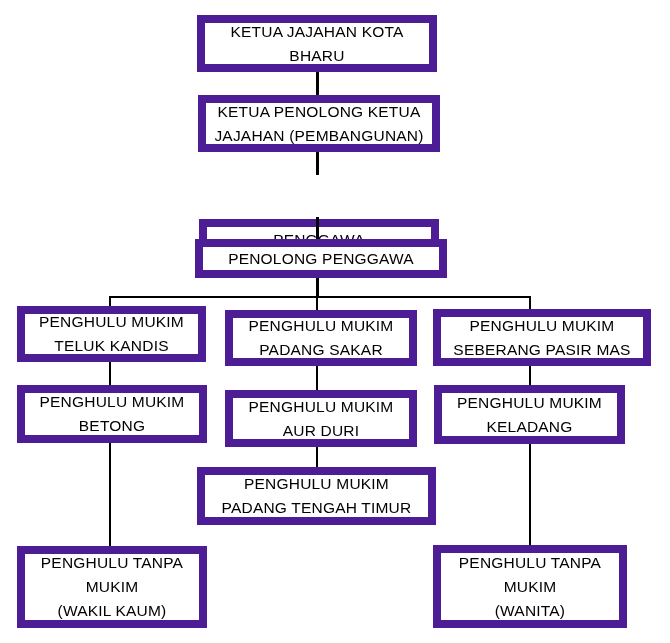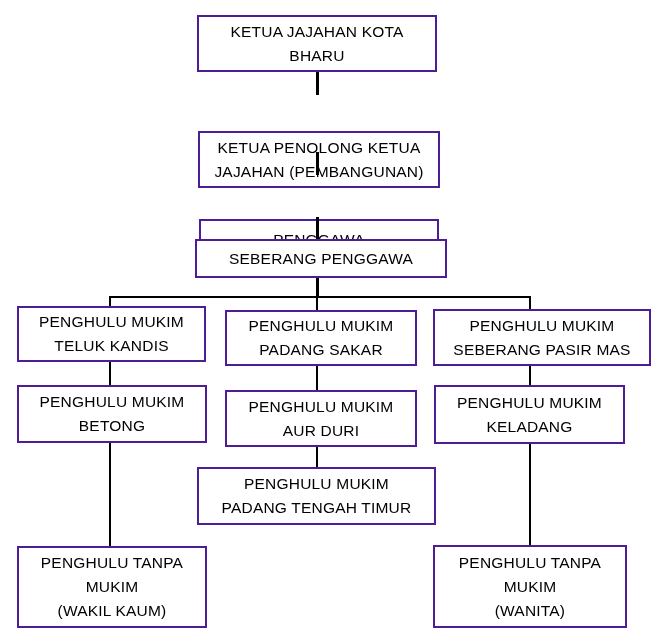--- a/index.html
+++ b/index.html
@@ -11,21 +11,21 @@
     position: relative;
     width: 670px;
     height: 643px;
     background: #ffffff;
     font-family: "Liberation Sans", sans-serif;
     overflow: hidden;
   }
   .node {
     position: absolute;
     box-sizing: border-box;
-    border: 2px solid #4c1d95;
+    border: 8px solid #4c1d95;
     background: #ffffff;
     display: flex;
     align-items: center;
     justify-content: center;
     text-align: center;
   }
   .node .label {
     display: block;
     white-space: pre-line;
     font-size: 15.5px;
@@ -44,31 +44,31 @@
 </head>
 <body>
 
 <div class="canvas">
 
   <div class="node" style="left:197px; top:15px;  width:240px; height:57px;">
     <span class="label">KETUA JAJAHAN KOTA
 BHARU</span>
   </div>
 
-  <div class="node" style="left:198px; top:95px;  width:242px; height:57px;margin-top:36px;">
+  <div class="node" style="left:198px; top:95px;  width:242px; height:57px;">
     <span class="label">KETUA PENOLONG KETUA
 JAJAHAN (PEMBANGUNAN)</span>
   </div>
 
   <div class="node" style="left:199px; top:175px; width:240px; height:42px;margin-top:44px;">
     <span class="label">PENGGAWA</span>
   </div>
 
   <div class="node" style="left:195px; top:239px; width:252px; height:39px;">
-    <span class="label">SEBERANG PENGGAWA</span>
+    <span class="label">PENOLONG PENGGAWA</span>
   </div>
 
   <div class="line v-chain" style="left:316px; top:72px;  height:23px;"></div>
   <div class="line v-chain" style="left:316px; top:152px; height:23px;"></div>
   <div class="line v-chain" style="left:316px; top:217px; height:22px;"></div>
   <div class="line v-chain" style="left:316px; top:278px; height:19px;"></div>
 
   <div class="line h-dist" style="left:109px; top:296px; width:422px;"></div>
   <div class="line v-branch" style="left:109px; top:297px; height:9px;"></div>
   <div class="line v-branch" style="left:316px; top:297px; height:13px;"></div>

